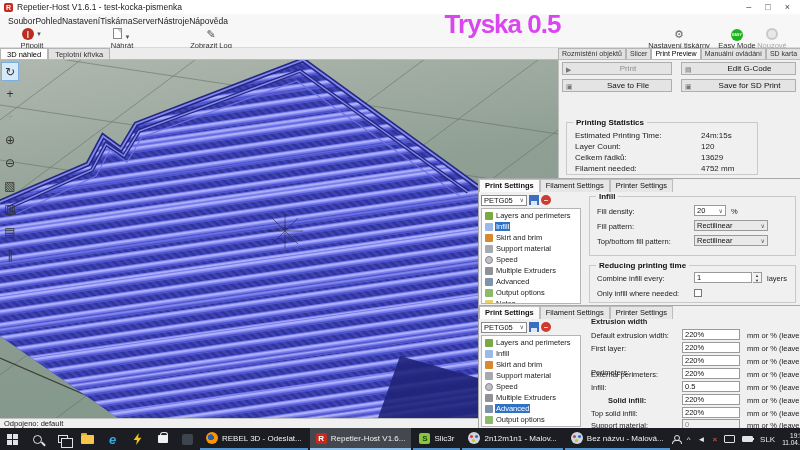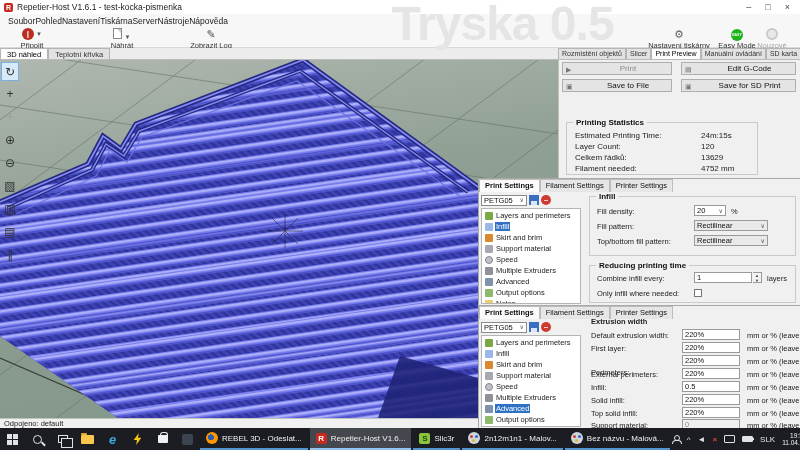--- a/index.html
+++ b/index.html
@@ -22,21 +22,21 @@
   .drop { font-size:6px; color:#555; }
   .ic-power { display:inline-block; width:12px; height:12px; border-radius:50%; background:#b92d21; color:#fff; font-weight:bold; font-size:8px; line-height:12px; }
   .ic-doc { display:inline-block; width:9px; height:11px; background:#fff; border:1px solid #888; position:relative; }
   .ic-doc::after { content:""; position:absolute; right:0; top:0; border:2px solid #ccc; border-left-color:transparent; border-bottom-color:transparent; }
   .ic-pencil { font-size:11px; color:#555; }
   .ic-gears { font-size:11px; color:#666; }
   .ic-easy { display:inline-block; width:12px; height:12px; border-radius:50%; background:#1db31d; color:#fff; font-size:3.5px; font-weight:bold; line-height:12px; }
   .ic-estop { display:inline-block; width:12px; height:12px; border-radius:50%; border:2px solid #c9c9c9; background:#e8e8e8; }
   .tool.disabled { color:#a6a6a6; }
 
-  #overlay-title { left:390px; top:2px; width:225px; height:46px; font-size:48px; font-weight:bold; color:#e5e5e5; text-align:center; letter-spacing:-1px; z-index:50; line-height:44px; }
+  #overlay-title { left:390px; top:2px; width:225px; height:46px; font-size:26px; font-weight:bold; color:#d946ef; text-align:center; letter-spacing:-1px; z-index:50; line-height:44px; }
 
   
   #left-tabs { left:0; top:48px; width:558px; height:12px; background:#ececec; border-bottom:1px solid #bbb; display:flex; font-size:7.5px; }
   #right-tabs { left:558px; top:48px; width:242px; height:12px; background:#ececec; border-bottom:1px solid #bbb; display:flex; font-size:7px; }
   .tab { padding:1px 6px; border:1px solid #b5b5b5; border-bottom:none; background:#e2e2e2; color:#333; white-space:nowrap; }
   .tab.active { background:#fdfdfd; color:#000; position:relative; top:0; }
   #right-tabs .tab { padding:1px 3px; }
 
   
   #view3d { left:0; top:60px; width:558px; height:358px; overflow:hidden; }
@@ -460,21 +460,21 @@
   <span class="suffix" style="left:268px;top:51px;width:54px;">mm or % (leave 0 for</span>
 
   <span class="frow" style="left:112px;top:64px;">External perimeters:</span>
   <span class="field" style="left:203px;top:62px;width:58px;">220%</span>
   <span class="suffix" style="left:268px;top:64px;width:54px;">mm or % (leave 0 for</span>
 
   <span class="frow" style="left:112px;top:77px;">Infill:</span>
   <span class="field" style="left:203px;top:75px;width:58px;">0.5</span>
   <span class="suffix" style="left:268px;top:77px;width:54px;">mm or % (leave 0 for</span>
 
-  <span class="frow" style="left:112px;top:90px;">Solid infill:</span>
+  <span class="frow" style="left:129px;top:90px;font-weight:bold;">Solid infill:</span>
   <span class="field" style="left:203px;top:88px;width:58px;">220%</span>
   <span class="suffix" style="left:268px;top:90px;width:54px;">mm or % (leave 0 for</span>
 
   <span class="frow" style="left:112px;top:103px;">Top solid infill:</span>
   <span class="field" style="left:203px;top:101px;width:58px;">220%</span>
   <span class="suffix" style="left:268px;top:103px;width:54px;">mm or % (leave 0 for</span>
 
   <span class="frow" style="left:112px;top:115px;">Support material:</span>
   <span class="field dim" style="left:203px;top:113px;width:58px;">0</span>
   <span class="suffix" style="left:268px;top:115px;width:54px;">mm or % (leave 0 for</span>

